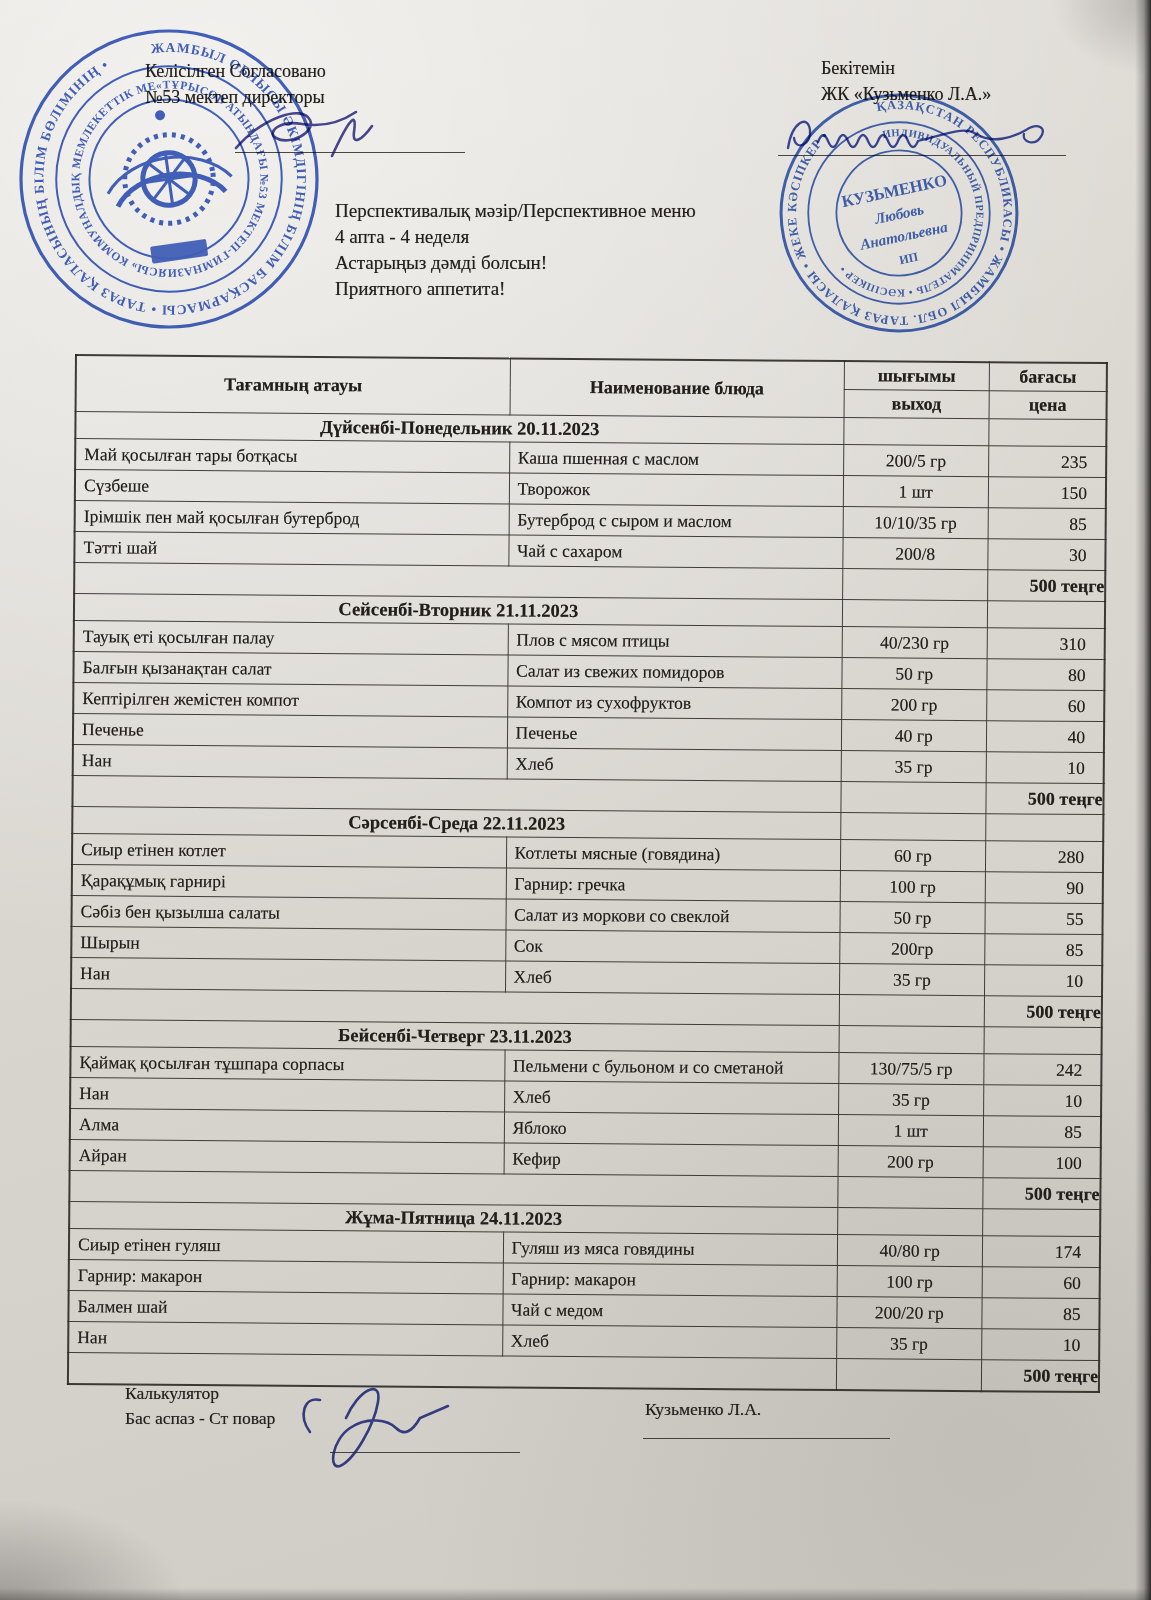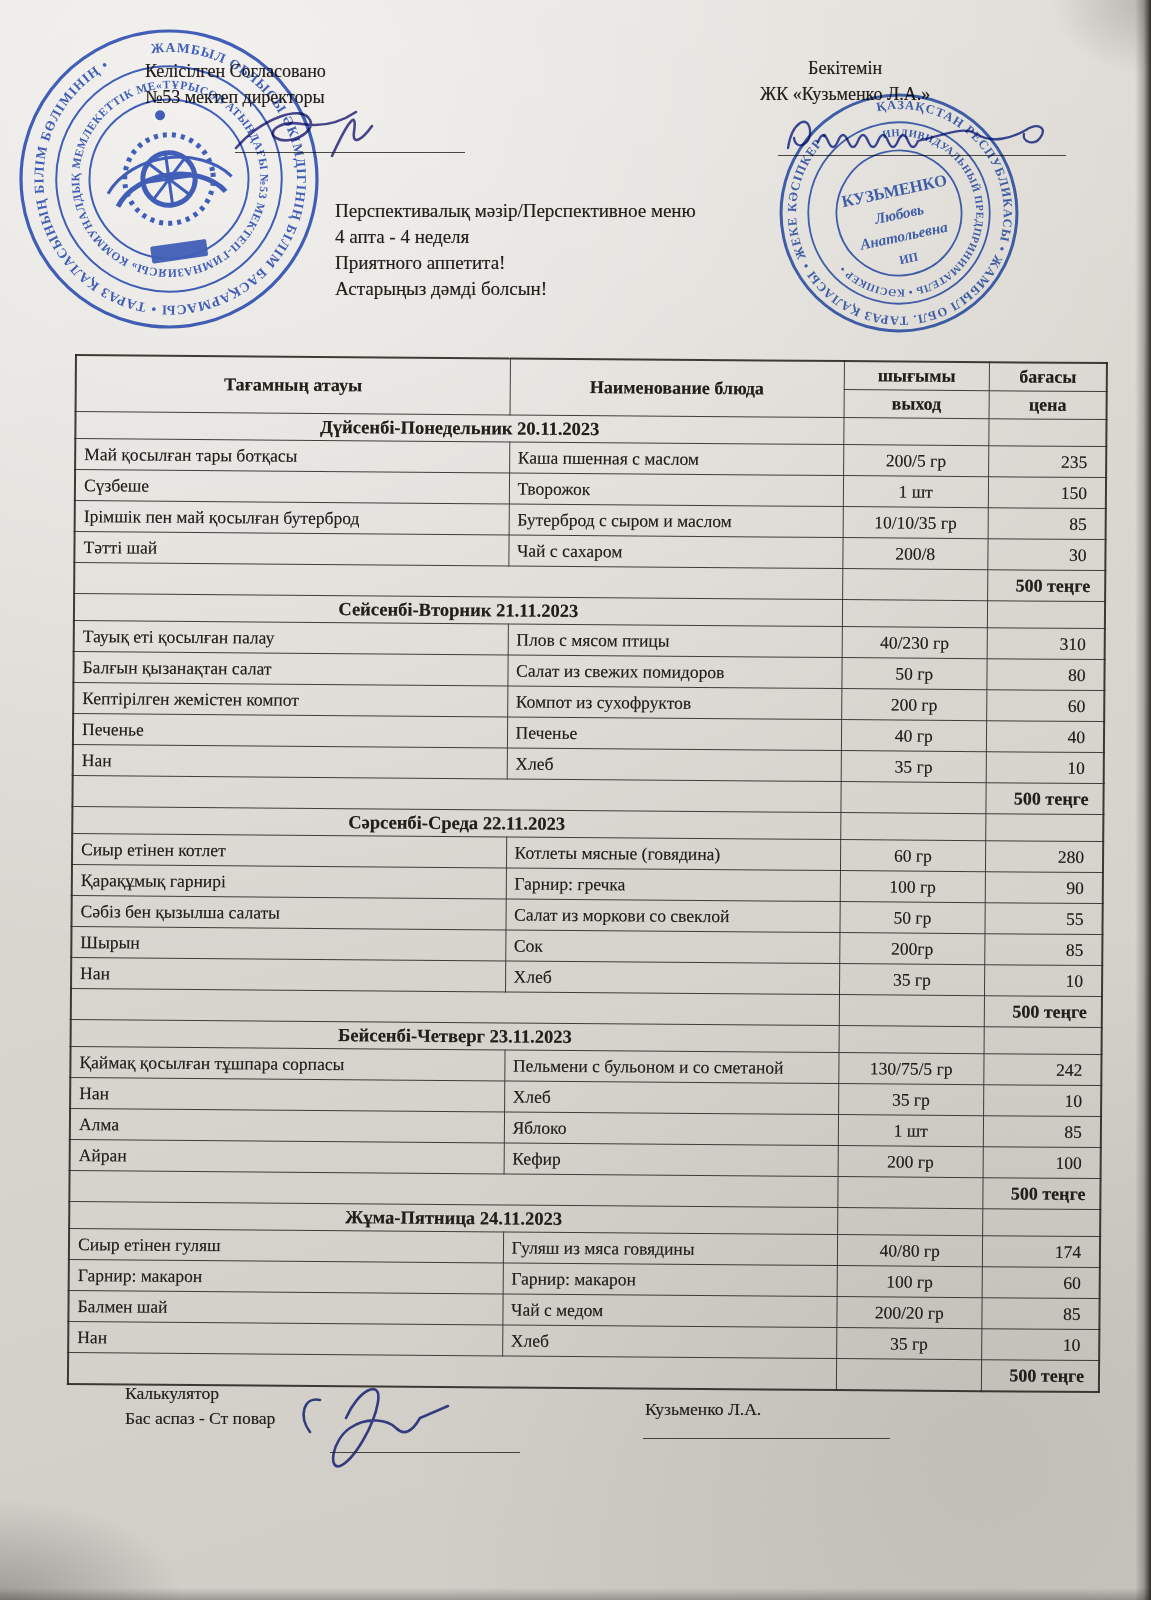--- a/index.html
+++ b/index.html
@@ -15,42 +15,42 @@
   .edge-bottom{position:absolute;left:0;bottom:0;width:100%;height:12px;
     background:linear-gradient(to bottom, rgba(30,28,26,0), rgba(30,28,26,.30));}
   .corner-bl{position:absolute;left:0;bottom:0;width:220px;height:120px;
     background:radial-gradient(120% 120% at 0% 100%, rgba(25,23,21,.28), rgba(25,23,21,0) 70%);}
   .corner-tr{position:absolute;right:0;top:0;width:120px;height:90px;
     background:radial-gradient(120% 120% at 100% 0%, rgba(25,23,21,.20), rgba(25,23,21,0) 70%);}
 
   .doc-text{position:absolute;font-weight:normal;line-height:26px;font-size:18px;
     text-shadow:0.2px 0.2px 0.7px rgba(30,28,24,.45);}
   .approve-left{left:145px;top:58px;}
-  .approve-right{left:760px;top:55px;text-align:center;}
+  .approve-right{left:821px;top:55px;}
   .title-block{left:335px;top:198px;width:510px;font-size:19px;line-height:26px;}
 
   .hline{position:absolute;height:0;border-top:1.6px solid rgba(45,42,38,.85);}
   .sig{position:absolute;mix-blend-mode:multiply;}
 
   .stamp{position:absolute;mix-blend-mode:multiply;opacity:.88;}
   .stamp text{font-family:"Liberation Serif",serif;}
 
   .menu-table{position:absolute;left:75px;top:354px;width:1033px;border-collapse:collapse;
     transform:rotate(0.45deg);transform-origin:top left;
     font-family:"Liberation Serif",serif;color:#221f1b;
     text-shadow:0.2px 0.2px 0.6px rgba(30,28,25,.5);}
   .menu-table th,.menu-table td{border:1px solid rgba(43,40,36,.88);padding:0 8px;}
   .menu-table{border:2px solid rgba(43,40,36,.9);}
   .menu-table th{font-size:18px;font-weight:bold;height:27px;text-align:center;}
   tr.day td{height:26px;font-weight:bold;font-size:18.5px;text-align:center;}
   tr.item td{height:30px;font-size:17.5px;}
   tr.item td.out{text-align:center;padding:0 4px;}
   tr.item td.price{text-align:right;padding-right:18px;}
   tr.total td{height:30px;}
-  tr.total td.price{font-weight:bold;font-size:18px;text-align:right;padding-right:14px;}
+  tr.total td.price{font-weight:bold;font-size:18px;text-align:right;padding-right:0;}
   col.c1{width:42.1%;} col.c2{width:32.4%;} col.c3{width:14.1%;} col.c4{width:11.4%;}
 
   .footer-left{left:125px;top:1381px;font-weight:normal;font-size:17.5px;line-height:25px;}
   .footer-right{left:645px;top:1396px;font-weight:normal;font-size:17.5px;}
 </style>
 </head>
 <body>
 
 <div class="photo">
   <div class="paper">
@@ -60,22 +60,22 @@
       <div>№53 мектеп  директоры</div>
     </div>
     <div class="doc-text approve-right">
       <div>Бекітемін</div>
       <div>ЖК «Кузьменко Л.А.»</div>
     </div>
 
     <div class="doc-text title-block">
       <div>Перспективалық мәзір/Перспективное меню</div>
       <div>4 апта - 4 неделя</div>
+      <div>Астарыңыз дәмді болсын!</div>
       <div>Приятного аппетита!</div>
-      <div>Астарыңыз дәмді болсын!</div>
     </div>
 
     <svg class="sig" style="left:228px;top:100px;" width="250" height="62" viewBox="0 0 250 62">
       <g fill="none" stroke="#3b3a8e" stroke-width="2.6" stroke-linecap="round" opacity="0.92">
         <path d="M8 48 C34 18 74 4 82 20 C88 32 62 46 48 38 C38 32 52 20 74 24 C98 28 116 20 128 12"></path>
         <path d="M104 56 C116 30 130 4 126 32 C124 46 134 40 144 26"></path>
       </g>
     </svg>
     <div class="hline" style="left:235px;top:152px;width:230px;"></div>
 

